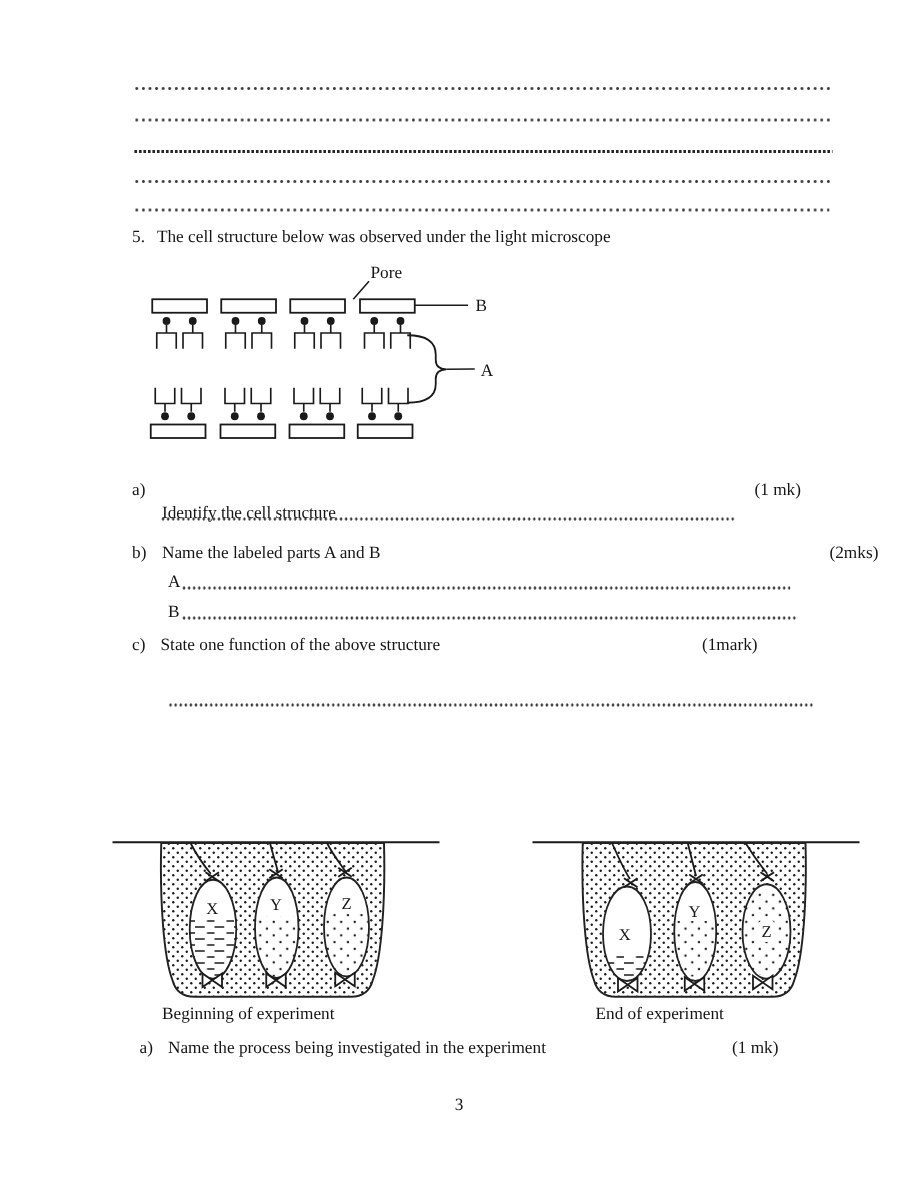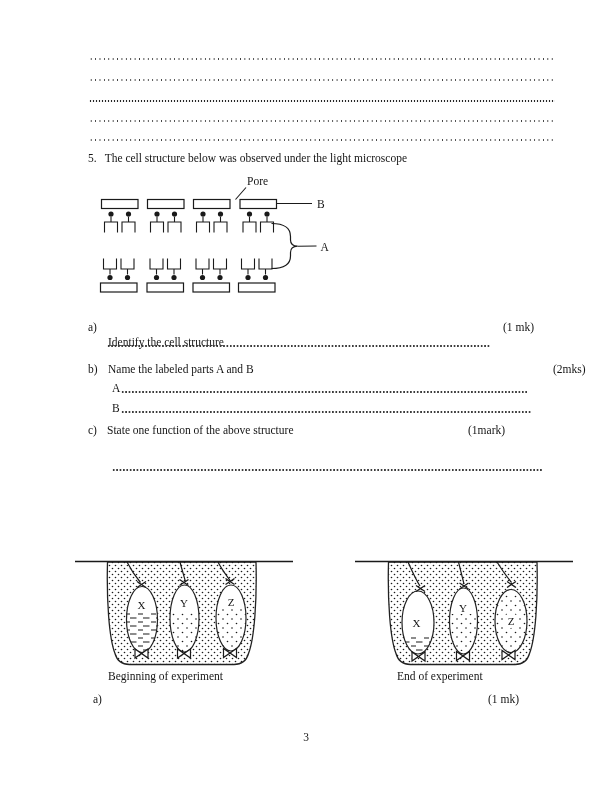--- a/index.html
+++ b/index.html
@@ -216,17 +216,18 @@
       <span class="fill"></span>
   </div>
 
   <div class="abs" style="left:88px;top:423px;">c)</div>
   <div class="abs" style="left:107px;top:423px;">State one function of the above structure</div>
   <div class="abs" style="left:468px;top:423px;">(1mark)</div>
   <div class="dotline ans" style="left:112px;top:469px;width:430px;"></div>
 
 
   <div class="abs" style="left:93px;top:692px;">a)</div>
+  <div class="abs" style="left:112px;top:692px;">Name the process being investigated in the experiment</div>
   <div class="abs" style="left:488px;top:692px;">(1 mk)</div>
 
   <div class="abs" style="left:0;top:730px;width:612px;text-align:center;">3</div>
 
 </div>
 
 </body></html>

